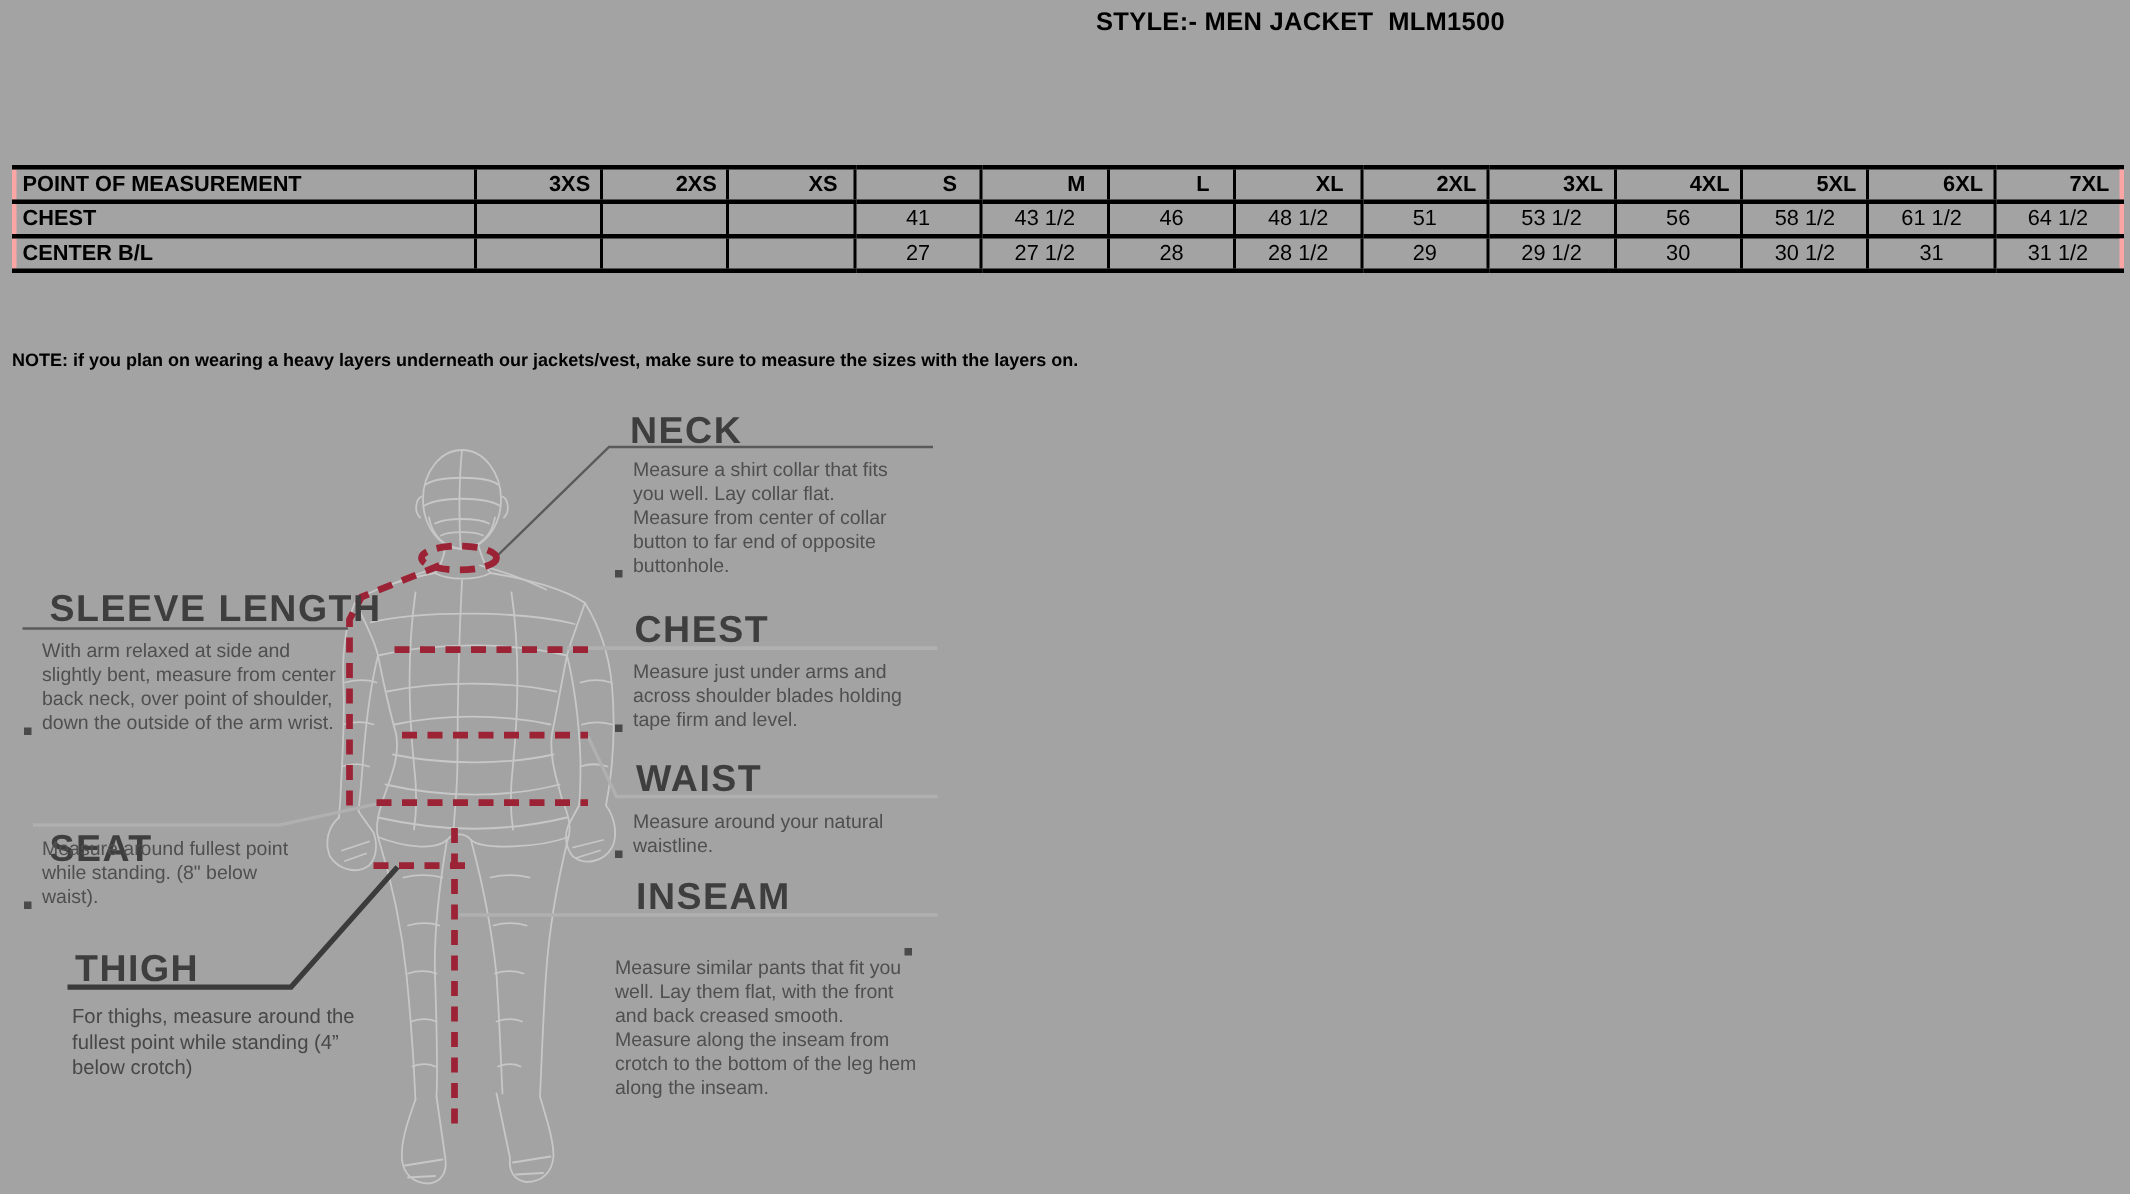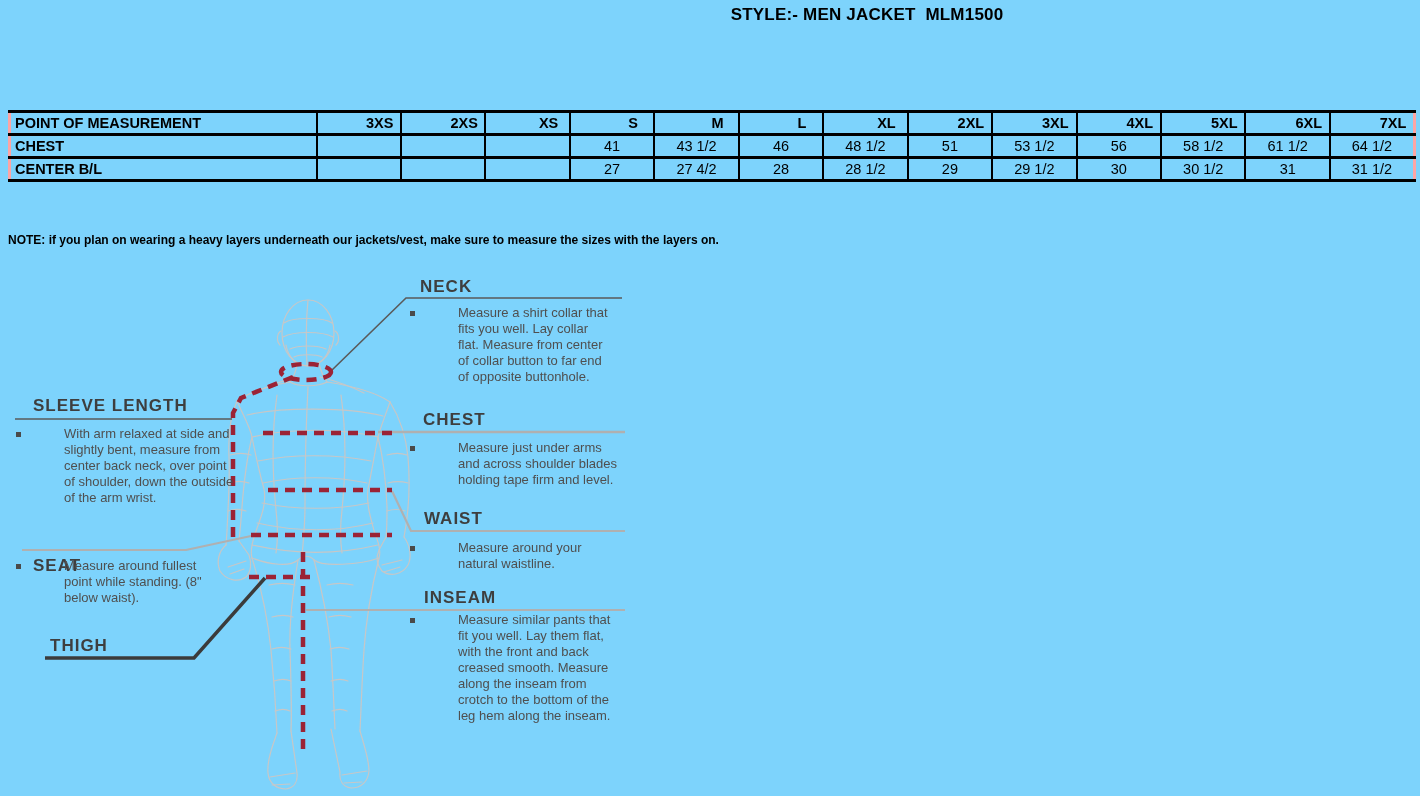--- a/index.html
+++ b/index.html
@@ -1,18 +1,18 @@
 <!DOCTYPE html>
 <html><head>
 <meta charset="utf-8">
 <style>
   * { margin:0; padding:0; box-sizing:border-box; }
   html,body { background:#ffffff; }
   .page {
-    position:relative; width:1420px; height:796px; background:#7dd3fc;
+    position:relative; width:1420px; height:796px; background:#a3a3a3;
     font-family:"Liberation Sans", sans-serif; overflow:hidden;
   }
   .title {
     position:absolute; left:867px; top:5px; transform:translateX(-50%);
     font-size:17px; font-weight:bold; color:#000; white-space:pre; letter-spacing:.2px;
   }
   
   table.size-table {
     position:absolute; left:8px; top:110px; width:1408px;
     border-collapse:collapse; table-layout:fixed;
@@ -26,26 +26,26 @@
   .size-table th { font-weight:bold;padding-left:44px; }
   .size-table .col-label { width:307px; text-align:left; padding-left:4px; font-weight:bold; }
   .size-table td.row-label { text-align:left; padding-left:4px; font-weight:bold; font-size:14.5px; }
   .note {
     position:absolute; left:8px; top:233px; font-size:12px; font-weight:bold; color:#000;
   }
   
   .diagram { position:absolute; left:0; top:265px; width:640px; height:531px; }
   .diagram svg { position:absolute; left:0; top:0; }
   .m-head {
-    position:absolute; font-size:17px; font-weight:bold; letter-spacing:1px;
+    position:absolute; font-size:25px; font-weight:bold; letter-spacing:1px;
     color:#3e3e3e; line-height:20px;
   }
   .m-desc {
-    position:absolute; display:flex; align-items:flex-start;
-    font-size:13px; line-height:16px; color:#4f4f4f;gap:36px;
+    position:absolute; display:flex; align-items:flex-end;
+    font-size:13px; line-height:16px; color:#4f4f4f;
   }
   .m-desc .bullet {
     flex:0 0 auto; width:5px; height:5px; background:#4a4a4a; margin:6px 7px 0 0;
   }
   .m-desc.no-bullet { color:#474747; font-size:13.5px; line-height:17px; }
 </style>
 </head>
 <body>
 
 <div class="page">
@@ -87,21 +87,21 @@
           <td>58 1/2</td>
           <td>61 1/2</td>
           <td>64 1/2</td>
         </tr>
         <tr>
           <td class="row-label">CENTER B/L</td>
           <td></td>
           <td></td>
           <td></td>
           <td>27</td>
-          <td>27 4/2</td>
+          <td>27 1/2</td>
           <td>28</td>
           <td>28 1/2</td>
           <td>29</td>
           <td>29 1/2</td>
           <td>30</td>
           <td>30 1/2</td>
           <td>31</td>
           <td>31 1/2</td>
         </tr>
       </tbody>
@@ -227,27 +227,30 @@
       <p>Measure a shirt collar that fits you well. Lay collar flat. Measure from center of collar button to far end of opposite buttonhole.</p>
     </div>
     <div class="m-desc" style="left:410px; top:175px; width:207px;">
       <span class="bullet"></span>
       <p>Measure just under arms and across shoulder blades holding tape firm and level.</p>
     </div>
     <div class="m-desc" style="left:410px; top:275px; width:195px;">
       <span class="bullet"></span>
       <p>Measure around your natural waistline.</p>
     </div>
-    <div class="m-desc" style="left:410px; top:347px; width:205px;">
+    <div class="m-desc" style="left:410px; top:361px; width:205px;flex-direction:column;">
       <span class="bullet"></span>
       <p>Measure similar pants that fit you well. Lay them flat, with the front and back creased smooth. Measure along the inseam from crotch to the bottom of the leg hem along the inseam.</p>
     </div>
     <div class="m-desc" style="left:16px; top:161px; width:218px;">
       <span class="bullet"></span>
       <p>With arm relaxed at side and slightly bent, measure from center back neck, over point of shoulder, down the outside of the arm wrist.</p>
     </div>
     <div class="m-desc" style="left:16px; top:293px; width:195px;">
       <span class="bullet"></span>
       <p>Measure around fullest point while standing. (8" below waist).</p>
+    </div>
+    <div class="m-desc no-bullet" style="left:48px; top:404px; width:200px;">
+      <p>For thighs, measure around the fullest point while standing (4” below crotch)</p>
     </div>
 
   </div>
 </div>
 
 </body></html>

